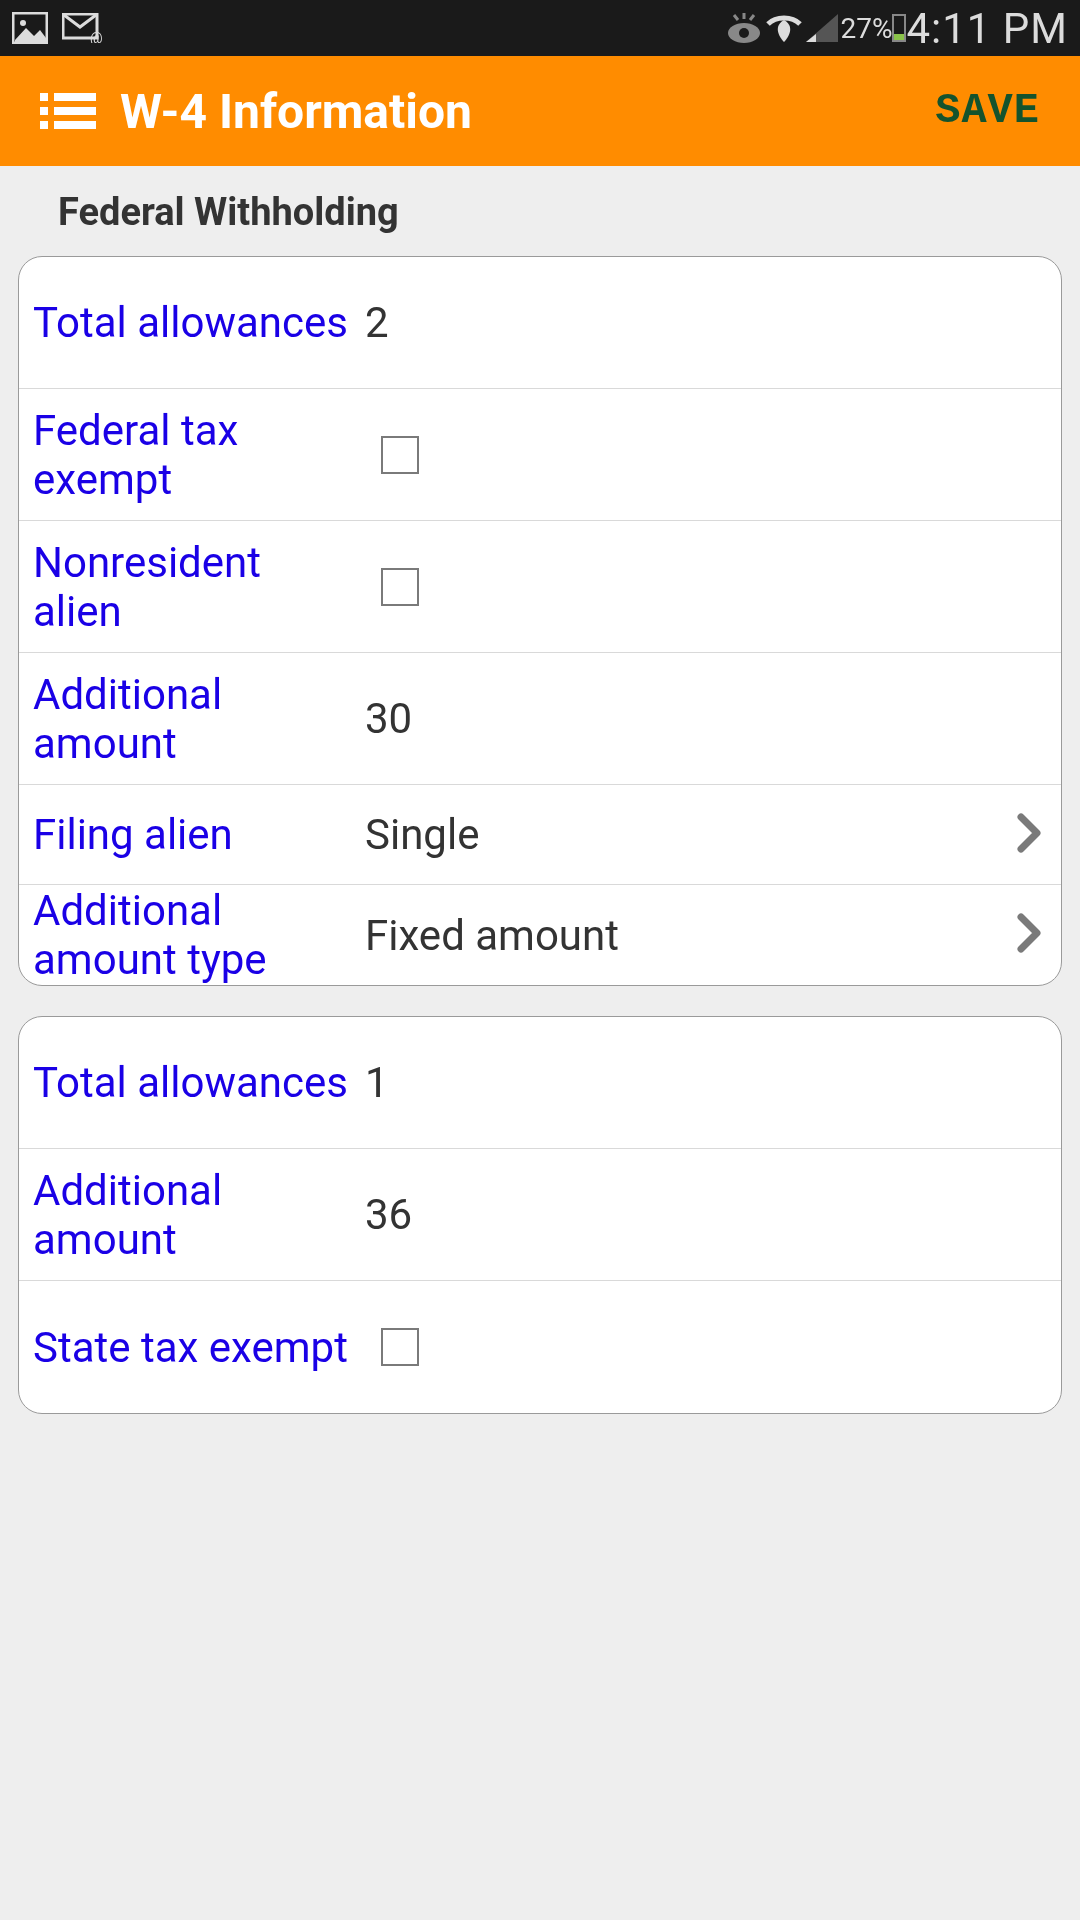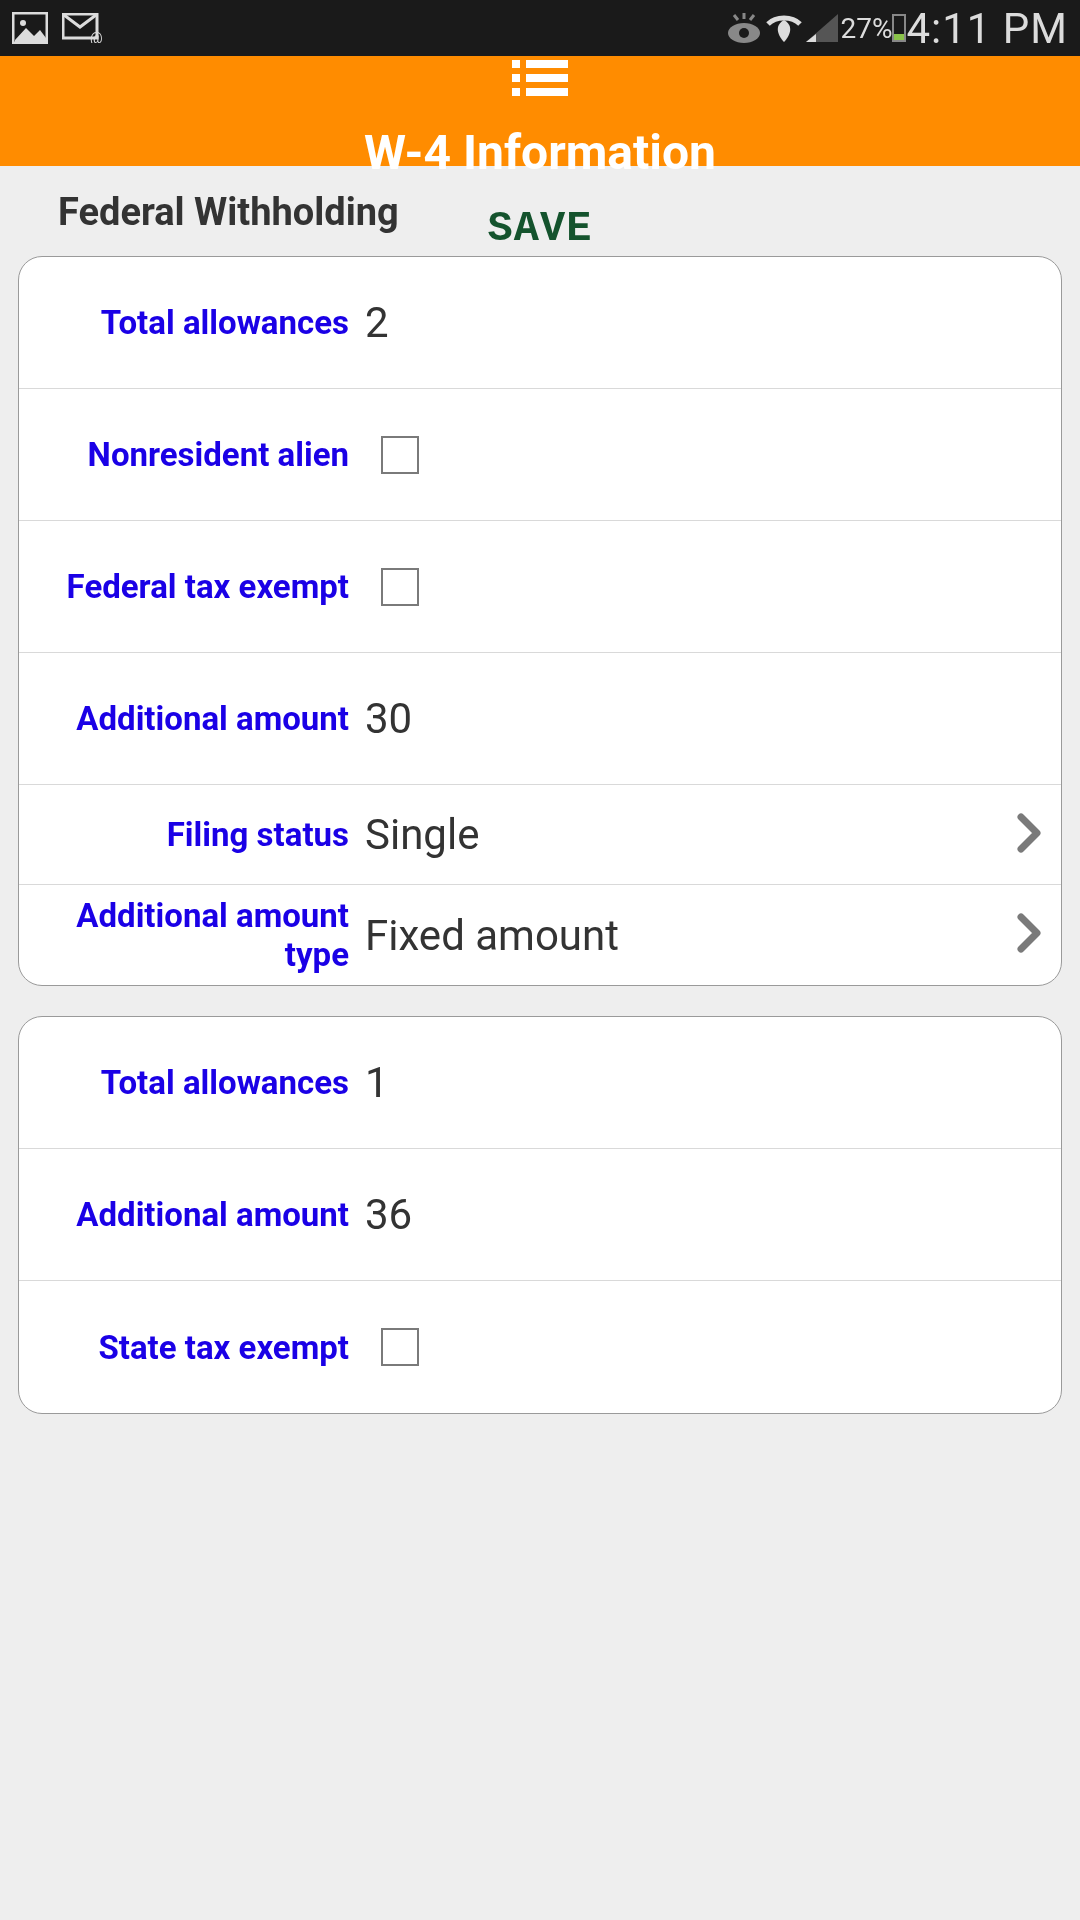--- a/index.html
+++ b/index.html
@@ -22,23 +22,22 @@
     .status-right { margin-left: auto; display: flex; gap: 0; align-items: center; }
     .status-icon { display: inline-flex; }
     .battery-pct { font-size: 28px; color: #dcdcdc; }
     .clock { font-size: 42px; color: #dcdcdc; letter-spacing: 1px; }
     .battery-wrap { display: flex; align-items: center; gap: 4px; }
     .app-bar {
       background: #ff8c00;
       height: 110px;
       display: flex;
       align-items: center;
-      padding: 0 32px;
+      padding: 0 40px;
       gap: 24px;
-      flex-direction: column;
     }
     .app-title { color: #fff; font-size: 48px; font-weight: 700; flex: 1; }
     .save-btn { color: #14532d; font-size: 42px; font-weight: 700; letter-spacing: 1px; font-family: Liberation Mono, monospace; }
     .menu-btn { display: inline-flex; }
     .content { padding: 14px 18px 0; }
     .section-title {
       font-size: 38px;
       font-weight: 700;
       color: #333;
       padding: 10px 0 22px 40px;
@@ -54,23 +53,23 @@
       display: flex;
       align-items: center;
       min-height: 132px;
       padding: 0 20px 0 14px;
       border-bottom: 1px solid #d9d9d9;
     }
     .row:last-child { border-bottom: none; }
     .row.thin { min-height: 100px; }
     .label {
       color: #1a00e6;
-      font-weight: 700;
-      font-size: 33px;
-      text-align: right;
+      font-weight: 400;
+      font-size: 42px;
+      text-align: left;
       width: 330px;
       padding-right: 14px;
     }
     .value {
       color: #333;
       font-size: 42px;
       padding-left: 2px;
       flex: 1;
     }
     .checkbox {
@@ -163,33 +162,33 @@
 
 <div class="content">
 
   <div class="section-title">Federal Withholding</div>
   <div class="card">
     <div class="row">
       <span class="label">Total allowances</span>
       <span class="value">2</span>
     </div>
     <div class="row">
+      <span class="label">Federal tax exempt</span>
+      <span class="checkbox"></span>
+    </div>
+    <div class="row">
       <span class="label">Nonresident alien</span>
       <span class="checkbox"></span>
     </div>
     <div class="row">
-      <span class="label">Federal tax exempt</span>
-      <span class="checkbox"></span>
-    </div>
-    <div class="row">
       <span class="label">Additional amount</span>
       <span class="value">30</span>
     </div>
     <div class="row thin">
-      <span class="label">Filing status</span>
+      <span class="label">Filing alien</span>
       <span class="value">Single</span>
       <span class="chevron">
         <svg width="24" height="40" viewBox="0 0 24 40">
             <path d="M4 4 L20 20 L4 36" stroke="#7a7a7a" stroke-width="7" fill="none" stroke-linecap="round" stroke-linejoin="round"></path>
           </svg>
       </span>
     </div>
     <div class="row thin">
       <span class="label">Additional amount type</span>
       <span class="value">Fixed amount</span>

